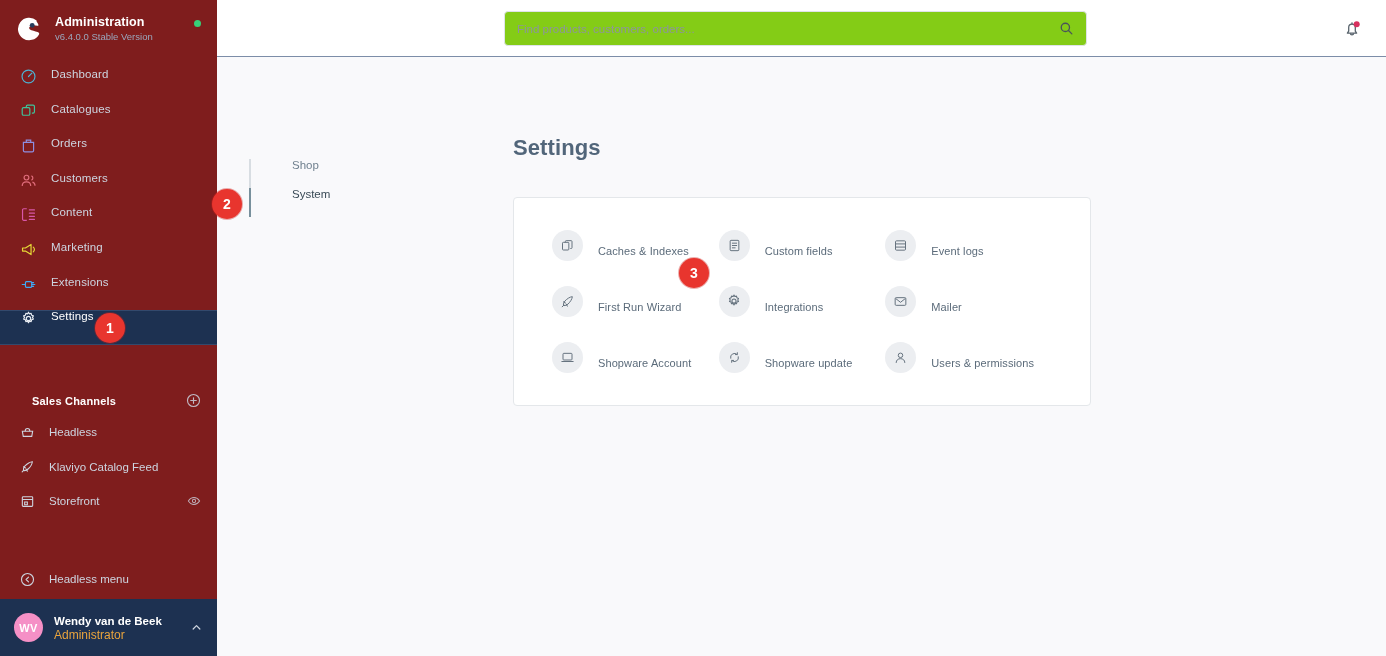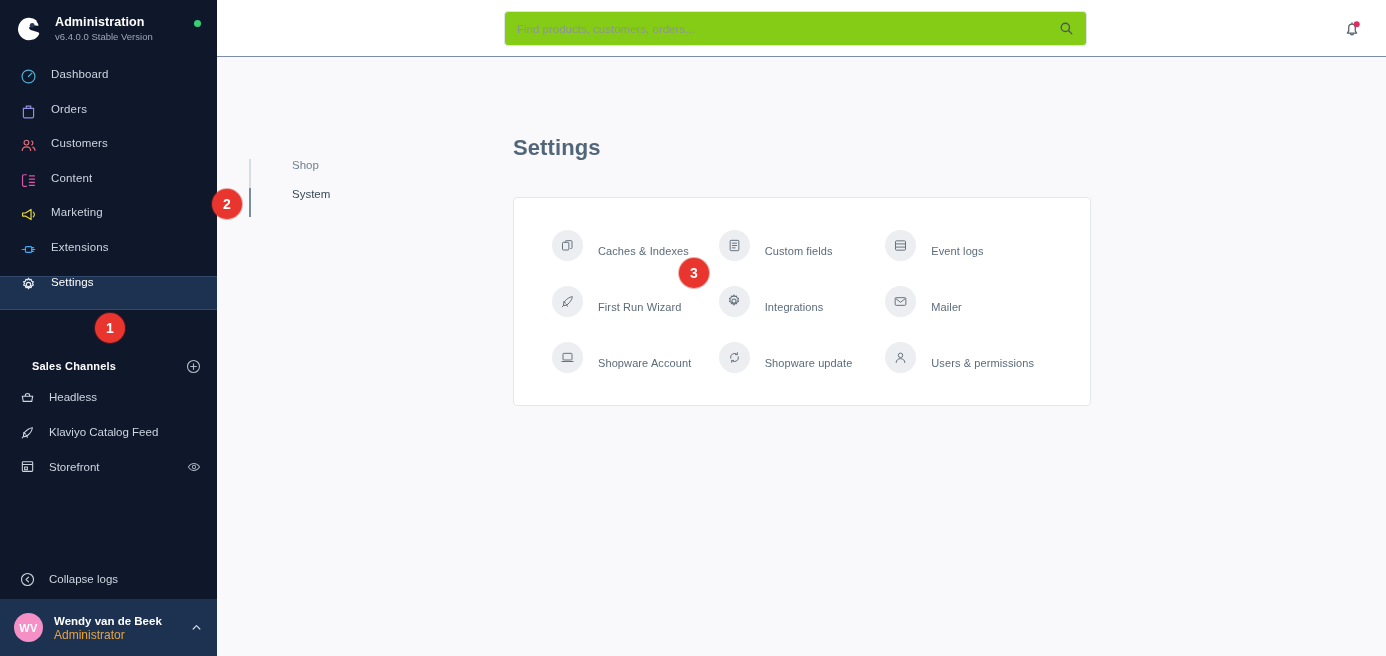--- a/index.html
+++ b/index.html
@@ -7,21 +7,21 @@
     width: 1386px; height: 656px;
     font-family: "Liberation Sans", sans-serif;
     background: #f9f9fb;
     overflow: hidden;
   }
   .app { position: relative; width: 1386px; height: 656px; display: flex; }
 
   
   .sidebar {
     width: 217px; height: 656px;
-    background: #0f172a;
+    background: #7f1d1d;
     display: flex; flex-direction: column;
     flex: 0 0 217px;
     position: relative;
     z-index: 5;
   }
   .brand {
     height: 58px; display: flex; align-items: center;
     padding: 0 14px 0 16px; position: relative;
   }
   .brand-logo { width: 27px; height: 27px; flex: 0 0 27px; margin-right: 12px; }
@@ -171,20 +171,29 @@
       <div class="nav-item">
         <span class="ico">
           <svg viewBox="0 0 20 20" width="17" height="17" fill="none" stroke="#4db2d3" stroke-width="1.4">
             <circle cx="10" cy="10" r="7.6"></circle>
               <path d="M10 10l4-4" stroke-linecap="round"></path>
           </svg>
         </span>
         <span class="lbl">Dashboard</span>
       </div>
 
+      <div class="nav-item">
+        <span class="ico">
+          <svg viewBox="0 0 20 20" width="17" height="17" fill="none" stroke="#3ec49a" stroke-width="1.4">
+            <rect x="2.6" y="5.4" width="9" height="9" rx="1.6"></rect>
+              <path d="M7.4 5.4V4a1.6 1.6 0 0 1 1.6-1.6h6.4A1.6 1.6 0 0 1 17 4v6.4a1.6 1.6 0 0 1-1.6 1.6h-1.4"></path>
+          </svg>
+        </span>
+        <span class="lbl">Catalogues</span>
+      </div>
 
       <div class="nav-item">
         <span class="ico">
           <svg viewBox="0 0 20 20" width="17" height="17" fill="none" stroke="#8e8ee0" stroke-width="1.4">
             <path d="M4 6.4h12v9.4a1.6 1.6 0 0 1-1.6 1.6H5.6A1.6 1.6 0 0 1 4 15.8z"></path>
               <path d="M7.4 6.4V3.6h5.2v2.8"></path>
           </svg>
         </span>
         <span class="lbl">Orders</span>
       </div>
@@ -287,21 +296,21 @@
       </span>
     </div>
 
     <div class="collapse">
       <span class="ico">
         <svg viewBox="0 0 16 16" width="15" height="15" fill="none" stroke="#cdd5e0" stroke-width="1.2">
           <circle cx="8" cy="8" r="6.4"></circle>
             <path d="M9.1 5.4L6.5 8l2.6 2.6" stroke-linecap="round" stroke-linejoin="round"></path>
         </svg>
       </span>
-      <span class="lbl">Collapse logs</span>
+      <span class="lbl">Headless menu</span>
     </div>
 
     <div class="user">
       <span class="avatar">WV</span>
       <span class="user-txt">
         <span class="user-name">Wendy van de Beek</span>
         <span class="user-role">Administrator</span>
       </span>
       <span class="user-caret">
         <svg viewBox="0 0 14 14" width="13" height="13" fill="none" stroke="#e3e8f0" stroke-width="1.3">

